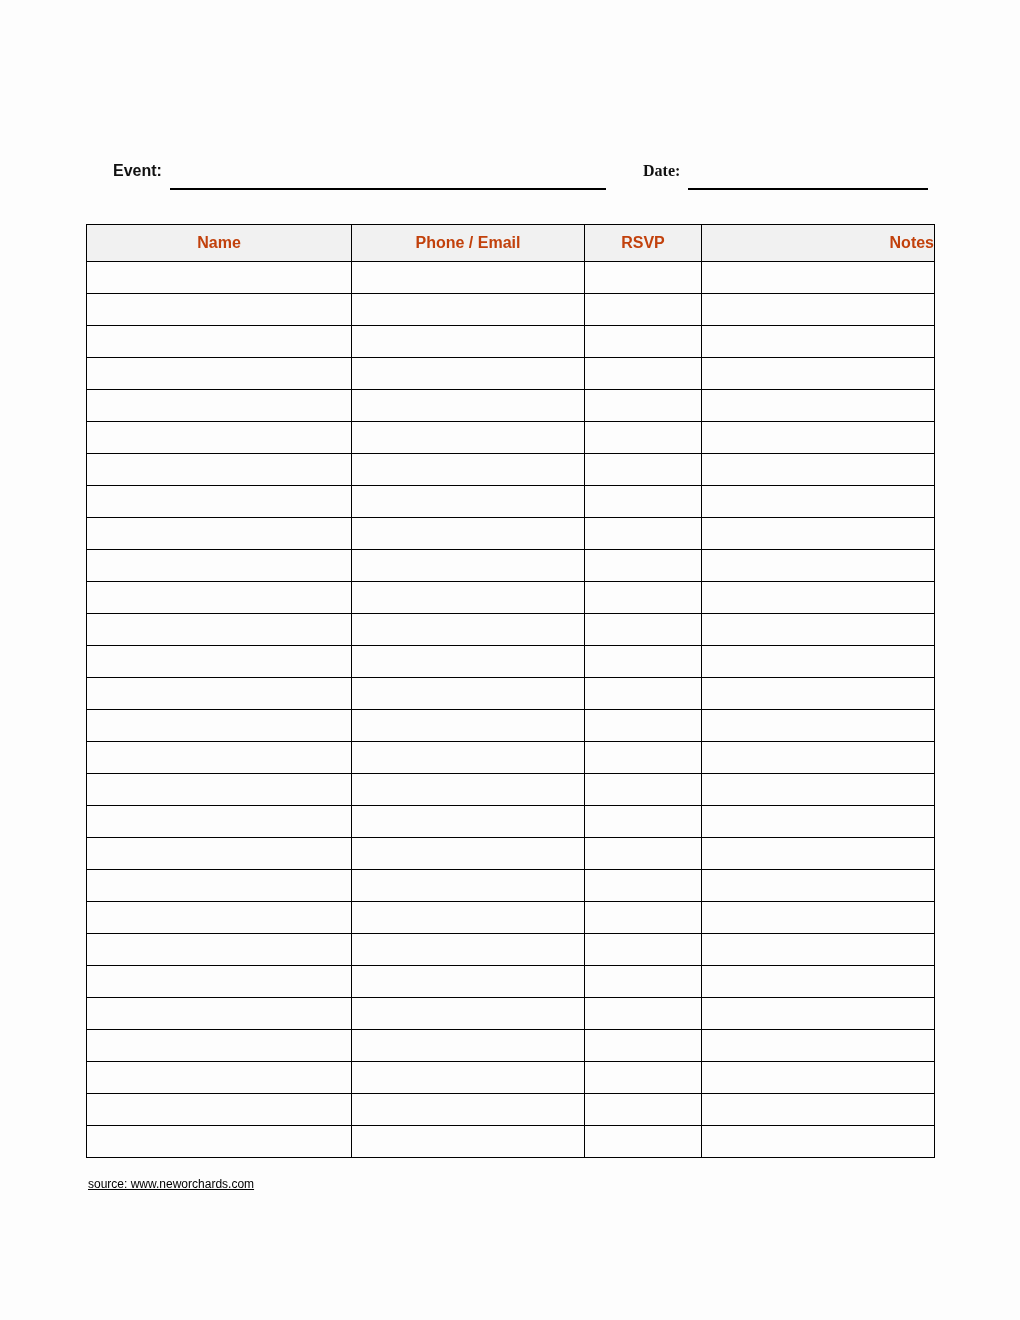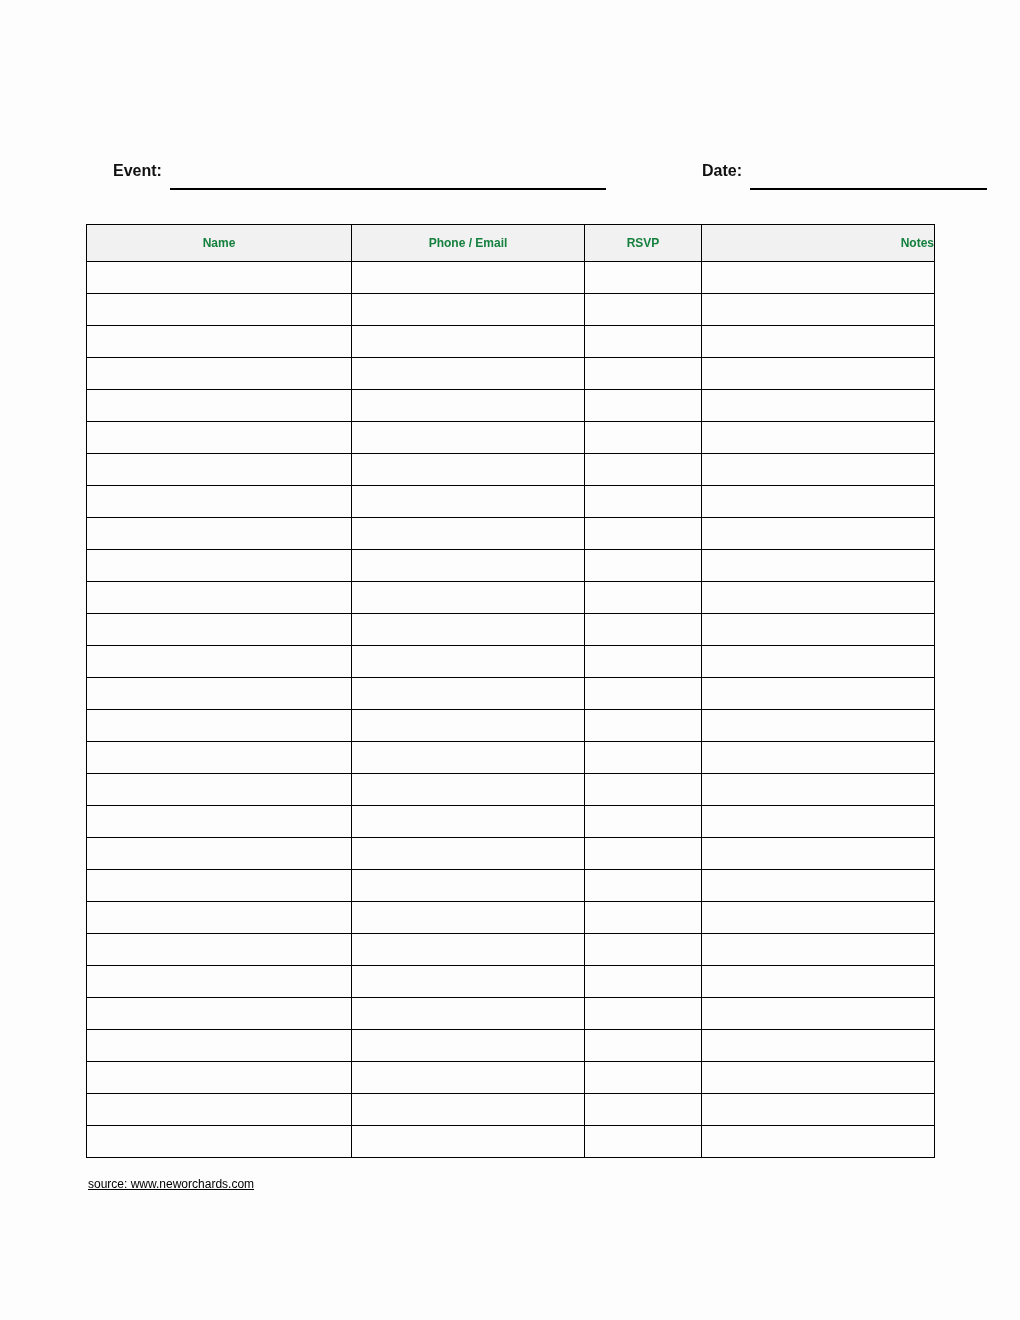--- a/index.html
+++ b/index.html
@@ -46,21 +46,21 @@
     margin-left: 25px;
   }
   .field {
     position: absolute;
     top: 0;
     height: 30px;
     display: flex;
     align-items: flex-start;
   }
   .field-event { left: 0px; width: 493px; }
-  .field-date  { left: 589px; width: 285px; }
+  .field-date  { left: 530px; width: 285px; font-family: Liberation Serif, serif; }
 
   .field-label {
     font-size: 16px;
     font-weight: bold;
     color: #111111;
     line-height: 22px;
     white-space: nowrap;
     padding-right: 8px;
     flex: 0 0 auto;
   }
@@ -82,23 +82,23 @@
   }
   .guest-table th,
   .guest-table td {
     border: 1.6px solid #000000;
     padding: 0;
     box-sizing: border-box;
   }
   .guest-table thead th {
     background: #f1f1f1;
     height: 36px;
-    font-size: 12px;
+    font-size: 16px;
     font-weight: bold;
-    color: #15803d;
+    color: #c2410c;
     text-align: center;
     vertical-align: middle;
     line-height: 36px;
     margin-top: 45px;
   }
   .guest-table thead th.align-left {
     text-align: right;
     padding-left: 7px;
   }
   .guest-table tbody td {

